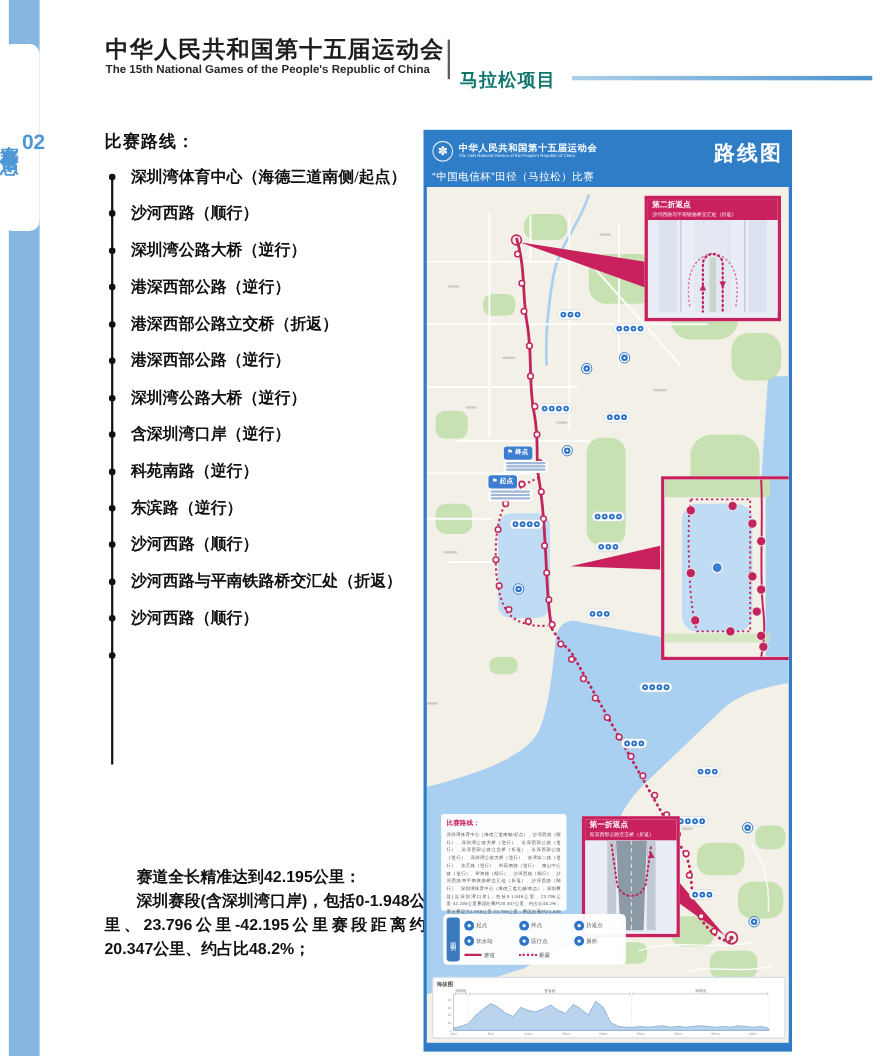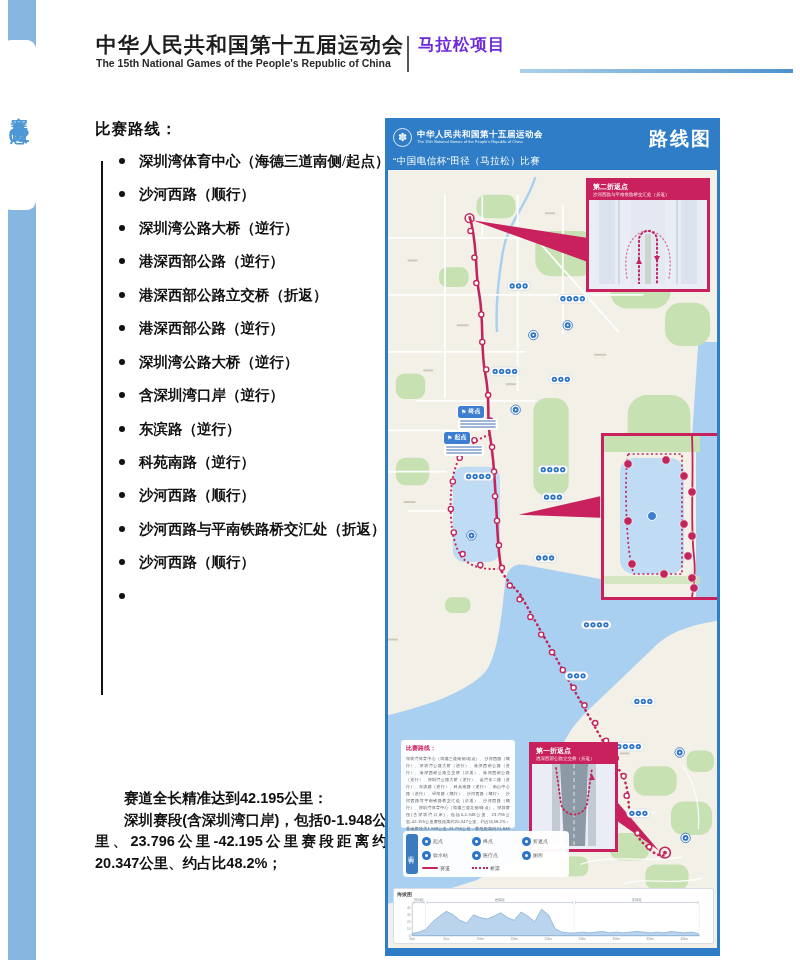--- a/index.html
+++ b/index.html
@@ -2,40 +2,40 @@
 <html><head>
 <meta charset="utf-8">
 <style>
   html,body{margin:0;padding:0;}
   body{width:800px;height:960px;position:relative;background:#ffffff;overflow:hidden;
        font-family:"Liberation Sans","DejaVu Sans",sans-serif;-webkit-font-smoothing:antialiased;}
 
   
   .side-strip{position:absolute;left:8px;top:0;width:28px;height:960px;background:#85B7E1;}
   .side-tab{position:absolute;left:2px;top:40px;width:34px;height:170px;background:#ffffff;
-            border-radius:9px;display:flex;flex-direction:column;align-items:center;justify-content:center;}
+            border-radius:9px;display:flex;flex-direction:row;align-items:center;justify-content:center;}
   .side-tab .vtxt{writing-mode:vertical-rl;text-orientation:upright;font-size:17px;font-weight:700;
                   color:#4E97D5;letter-spacing:3px;}
   .side-tab .num{font-size:19px;font-weight:700;color:#4E97D5;margin-top:9px;}
 
   
   .hdr-title{position:absolute;left:96px;top:31px;font-size:21px;font-weight:700;color:#1d1d1d;letter-spacing:1px;}
   .hdr-en{position:absolute;left:96px;top:57px;font-size:10.5px;font-weight:700;color:#2a2a2a;}
   .hdr-div{position:absolute;left:407px;top:36px;width:1.6px;height:36px;background:#555;}
-  .hdr-sub{position:absolute;left:418px;top:34px;font-size:16.5px;font-weight:700;color:#6d28d9;letter-spacing:1px;}
+  .hdr-sub{position:absolute;left:418px;top:62px;font-size:16.5px;font-weight:700;color:#0f766e;letter-spacing:1px;}
   .hdr-line{position:absolute;left:520px;top:69px;width:273px;height:4px;
             background:linear-gradient(90deg,#ABD1EA,#4E92CE);}
 
   
   .route-head{position:absolute;left:95px;top:119px;font-size:15.5px;font-weight:700;color:#111;
               font-family:"Liberation Serif","DejaVu Serif",serif;letter-spacing:1px;}
   .route-list{position:absolute;left:96px;top:152px;width:292px;margin:0;padding:0 0 0 23px;list-style:none;}
   .route-rail{position:absolute;left:101px;top:161px;height:534px;width:1.5px;background:#111;}
   .route-item{position:relative;min-height:33.45px;font-family:"Liberation Serif","DejaVu Serif",serif;
-              font-size:14.5px;font-weight:700;color:#111;line-height:19px;margin-left:20px;}
+              font-size:14.5px;font-weight:700;color:#111;line-height:19px;}
   .route-item .dot{position:absolute;left:-20.5px;top:6px;width:6px;height:6px;border-radius:50%;background:#111;}
 
   
   .dist{position:absolute;left:95px;top:788px;width:292px;font-size:14.5px;font-weight:700;color:#111;
         line-height:21.5px;text-align:justify;}
   .dist p{margin:0;text-indent:2em;}
 
   
   .map-card{position:absolute;left:385px;top:118px;width:335px;height:838px;background:#2E7DC6;}
   .map-hdr{position:relative;height:52px;color:#fff;padding:4px 8px 0 8px;box-sizing:border-box;}
@@ -110,22 +110,22 @@
 <div class="route-rail"></div>
 <ul class="route-list">
     <li class="route-item"><span class="dot"></span><span>深圳湾体育中心（海德三道南侧/起点）</span></li>
     <li class="route-item"><span class="dot"></span><span>沙河西路（顺行）</span></li>
     <li class="route-item"><span class="dot"></span><span>深圳湾公路大桥（逆行）</span></li>
     <li class="route-item"><span class="dot"></span><span>港深西部公路（逆行）</span></li>
     <li class="route-item"><span class="dot"></span><span>港深西部公路立交桥（折返）</span></li>
     <li class="route-item"><span class="dot"></span><span>港深西部公路（逆行）</span></li>
     <li class="route-item"><span class="dot"></span><span>深圳湾公路大桥（逆行）</span></li>
     <li class="route-item"><span class="dot"></span><span>含深圳湾口岸（逆行）</span></li>
+    <li class="route-item"><span class="dot"></span><span>科苑南路（逆行）</span></li>
     <li class="route-item"><span class="dot"></span><span>东滨路（逆行）</span></li>
-    <li class="route-item"><span class="dot"></span><span>科苑南路（逆行）</span></li>
     <li class="route-item"><span class="dot"></span><span>沙河西路（顺行）</span></li>
     <li class="route-item"><span class="dot"></span><span>沙河西路与平南铁路桥交汇处（折返）</span></li>
     <li class="route-item"><span class="dot"></span><span>沙河西路（顺行）</span></li>
     <li class="route-item"><span class="dot"></span></li>
   </ul>
 
 <div class="dist">
   <p>赛道全长精准达到42.195公里：</p>
   <p>深圳赛段(含深圳湾口岸)，包括0-1.948公里、23.796公里-42.195公里赛段距离约20.347公里、约占比48.2%；</p>
 </div>

